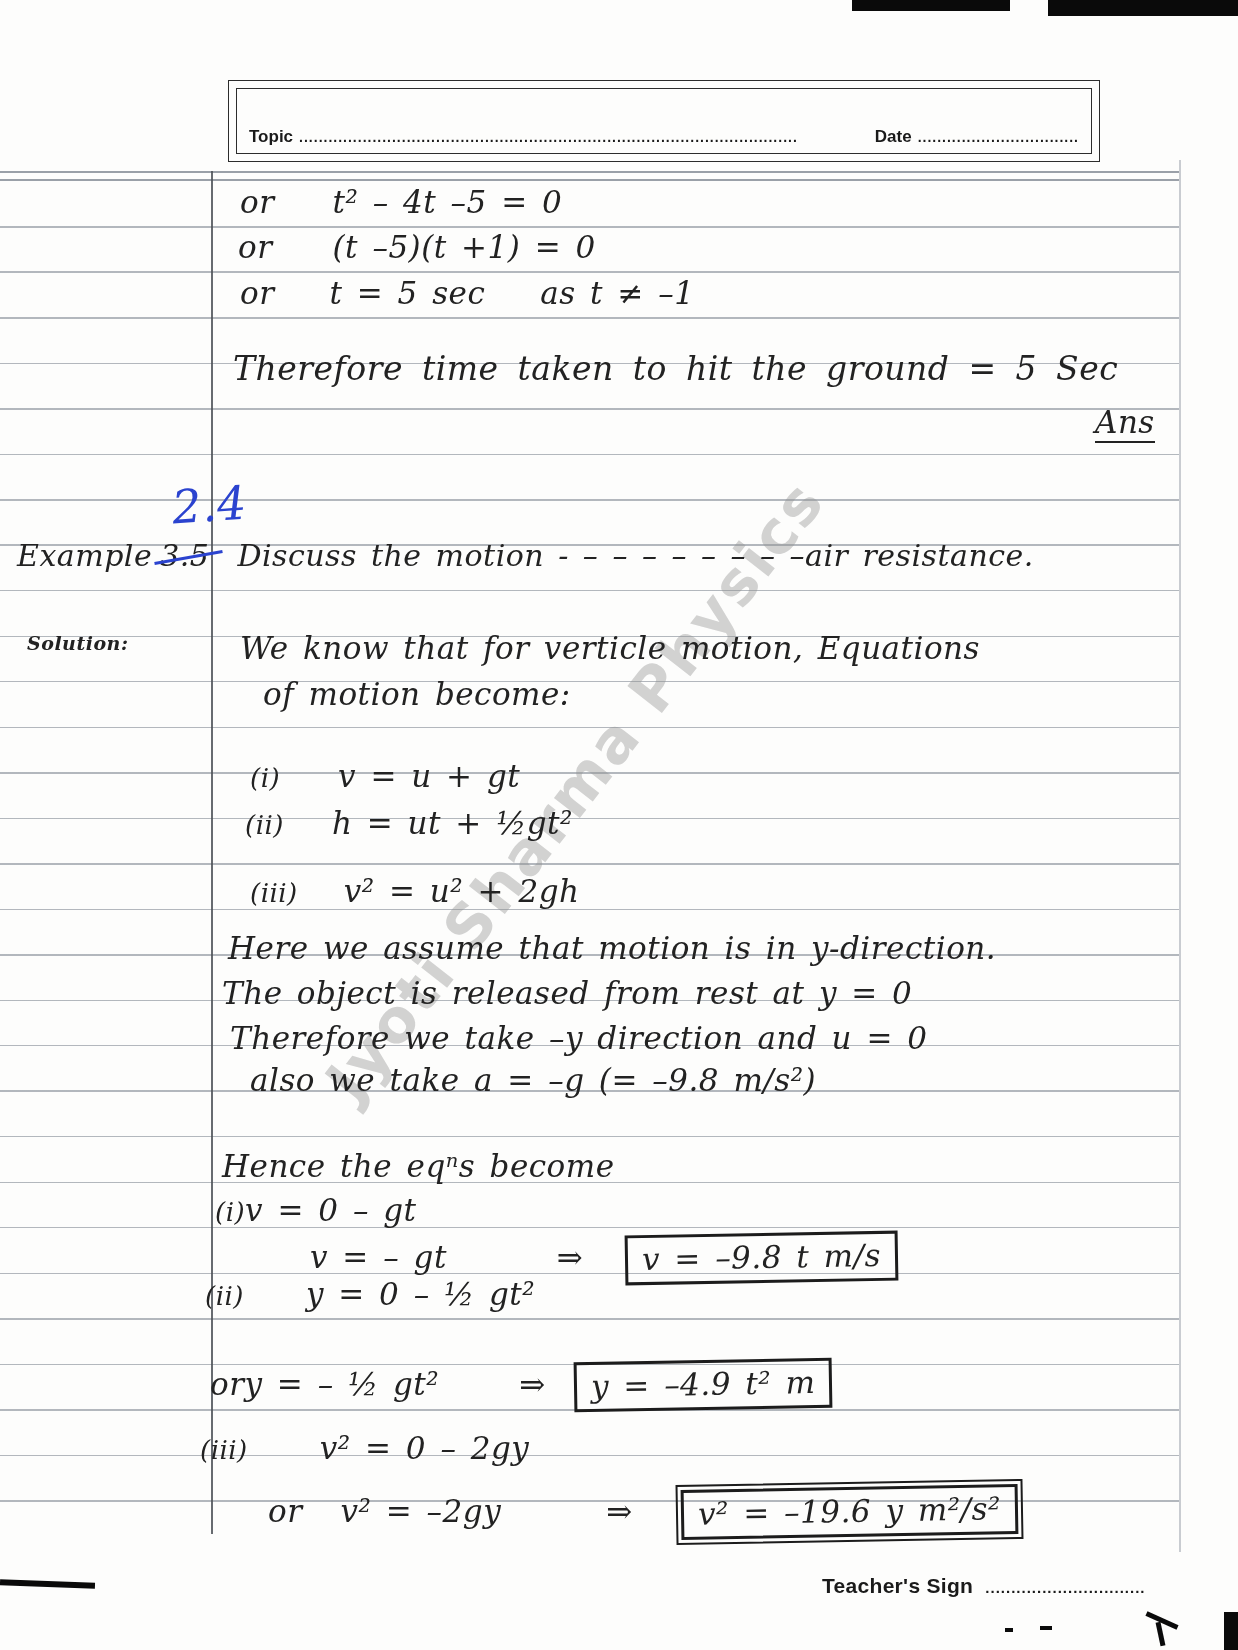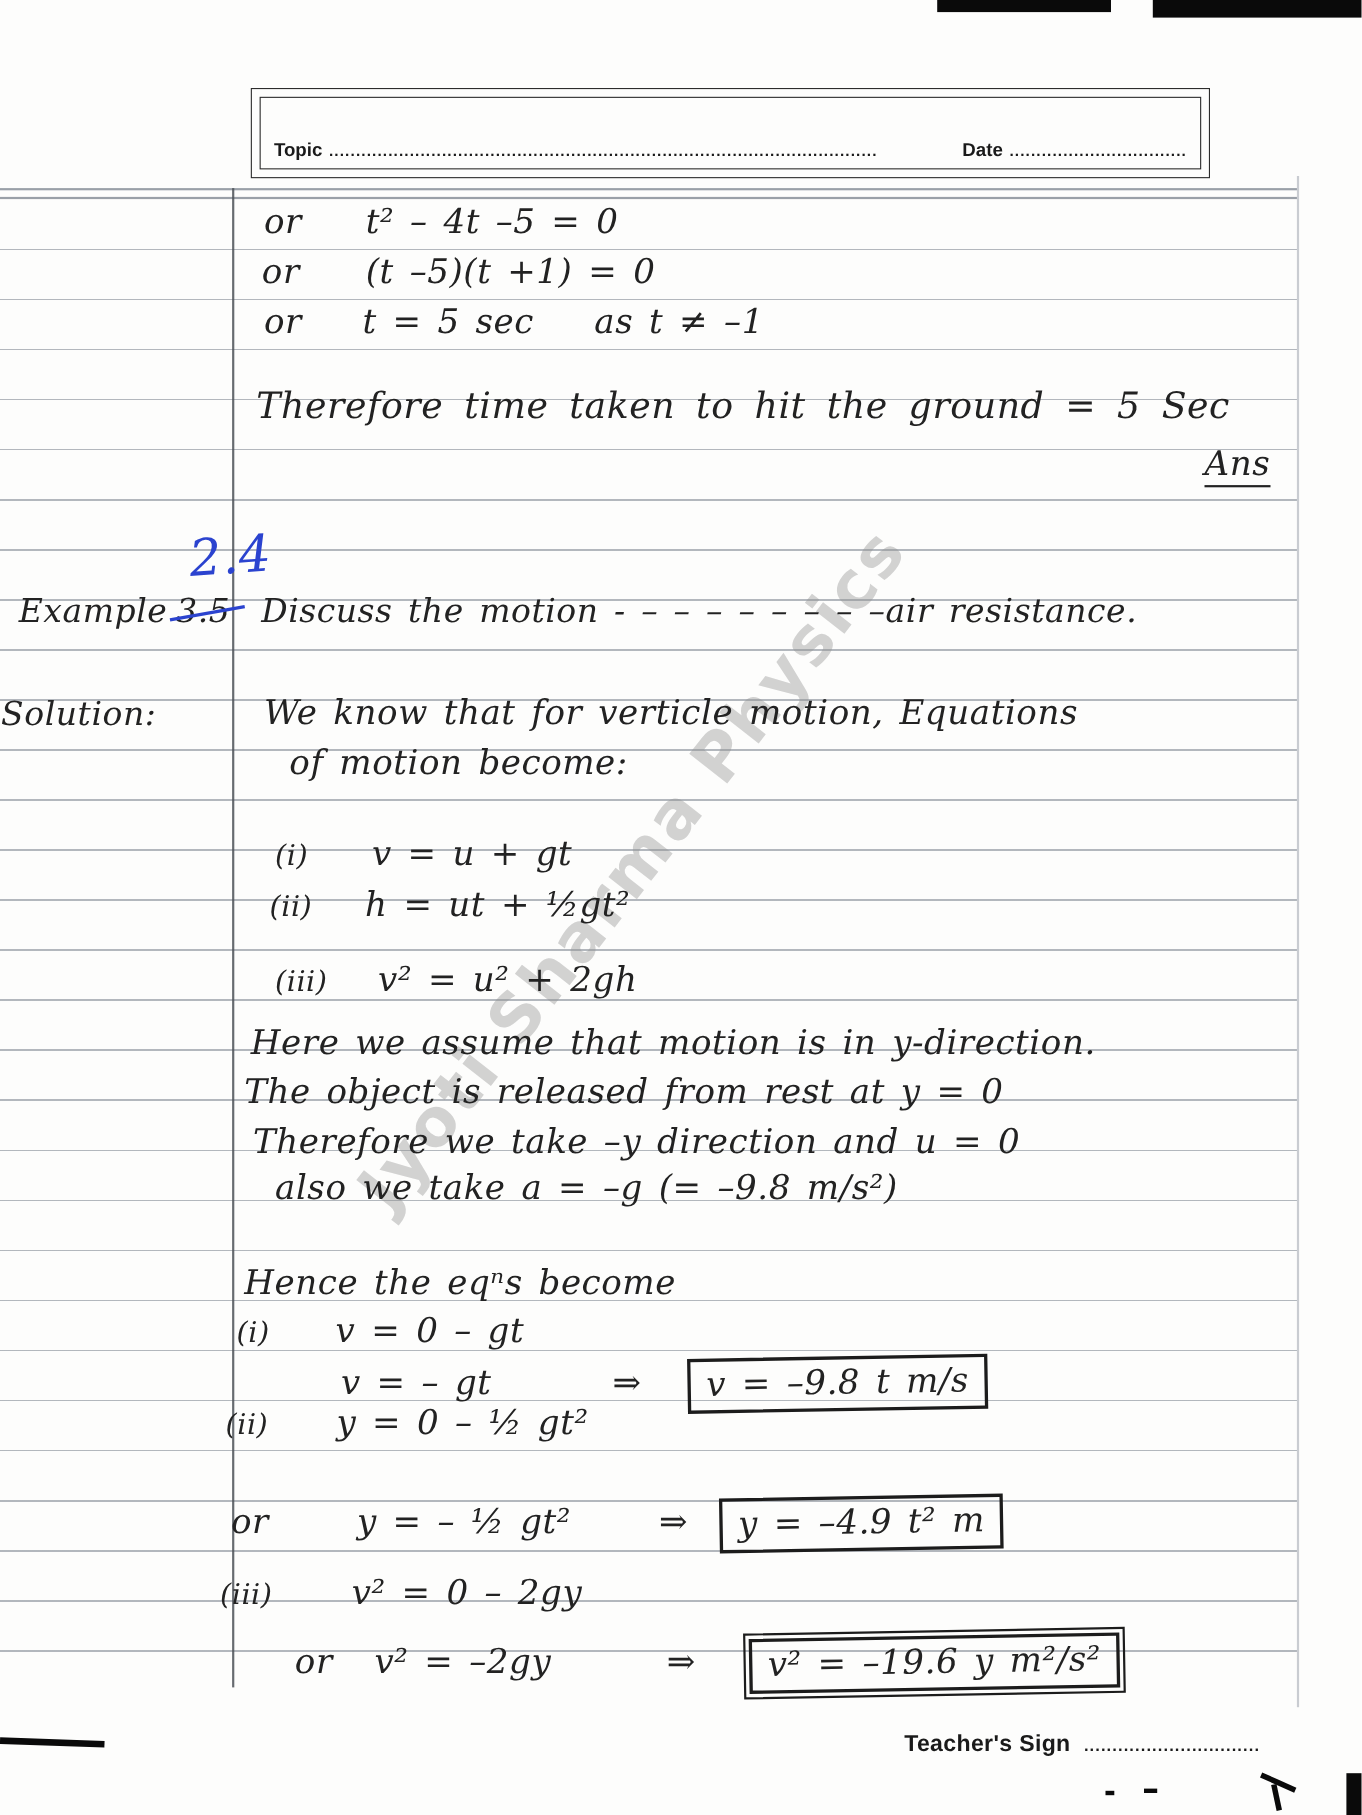--- a/index.html
+++ b/index.html
@@ -127,21 +127,21 @@
   <div class="hw" style="left:1095px;top:404px;">
     <span class="underl">Ans</span>
   </div>
 
   <div class="hw blue" style="left:172px;top:478px;font-size:46px;transform:rotate(-4deg);">2.4</div>
 
   <div class="hw" style="left:17px;top:538px;font-size:30px;">
     <span class="sp">Example</span><span class="sp struck" style="margin-left:8px;">3.5</span><span class="sp" style="margin-left:28px;">Discuss   the motion  -  – – – – – – – –air resistance.</span>
   </div>
 
-  <div class="hw" style="left:1px;top:632px;font-size:30px;">Solution:</div>
+  <div class="hw" style="left:27px;top:632px;font-size:19px;font-weight:bold;">Solution:</div>
   <div class="hw" style="left:240px;top:630px;">We know that for verticle motion, Equations</div>
   <div class="hw" style="left:263px;top:676px;">of motion become:</div>
 
   <div class="hw" style="left:250px;top:758px;">
     <span class="sp" style="font-size:26px;">(i)</span><span class="sp" style="margin-left:58px;">v =  u + gt</span>
   </div>
   <div class="hw" style="left:245px;top:805px;">
     <span class="sp" style="font-size:26px;">(ii)</span><span class="sp" style="margin-left:48px;">h =  ut + ½gt²</span>
   </div>
   <div class="hw" style="left:250px;top:873px;">
@@ -149,31 +149,31 @@
   </div>
 
   <div class="hw" style="left:228px;top:930px;">Here we assume that motion is in y-direction.</div>
   <div class="hw" style="left:222px;top:975px;">The object is released from rest at  y = 0</div>
   <div class="hw" style="left:230px;top:1020px;">Therefore we take –y direction and u = 0</div>
   <div class="hw" style="left:250px;top:1062px;">also we take  a = –g (= –9.8 m/s²)</div>
 
   <div class="hw" style="left:222px;top:1148px;">Hence the eqⁿs become</div>
 
   <div class="hw" style="left:215px;top:1192px;">
-    <span class="sp" style="font-size:26px;">(i)</span><span class="sp" style="margin-left:60px;">v = 0 – gt</span>
+    <span class="sp" style="font-size:26px;">(i)</span><span class="sp" style="">v = 0 – gt</span>
   </div>
   <div class="hw" style="left:310px;top:1233px;text-align:right;">
     <span class="sp">v = – gt</span><span class="sp" style="margin-left:110px;">⇒</span><span class="box" style="margin-left:42px;">v = –9.8 t  m/s</span>
   </div>
 
   <div class="hw" style="left:205px;top:1276px;">
     <span class="sp" style="font-size:26px;">(ii)</span><span class="sp" style="margin-left:62px;">y = 0 – ½ gt²</span>
   </div>
   <div class="hw" style="left:210px;top:1360px;">
-    <span class="sp">or</span><span class="sp" style="margin-left:80px;text-align:center;">y = – ½ gt²</span><span class="sp" style="margin-left:80px;">⇒</span><span class="box" style="margin-left:28px;">y = –4.9 t² m</span>
+    <span class="sp">or</span><span class="sp" style="text-align:center;">y = – ½ gt²</span><span class="sp" style="margin-left:80px;">⇒</span><span class="box" style="margin-left:28px;">y = –4.9 t² m</span>
   </div>
 
   <div class="hw" style="left:200px;top:1430px;text-align:right;">
     <span class="sp" style="font-size:26px;">(iii)</span><span class="sp" style="margin-left:72px;">v² = 0 – 2gy</span>
   </div>
   <div class="hw" style="left:268px;top:1487px;">
     <span class="sp">or</span><span class="sp" style="margin-left:38px;">v² = –2gy</span><span class="sp" style="margin-left:105px;">⇒</span><span class="box double" style="margin-left:48px;">v² = –19.6 y  m²/s²</span>
   </div>
 
   <div class="sign">

